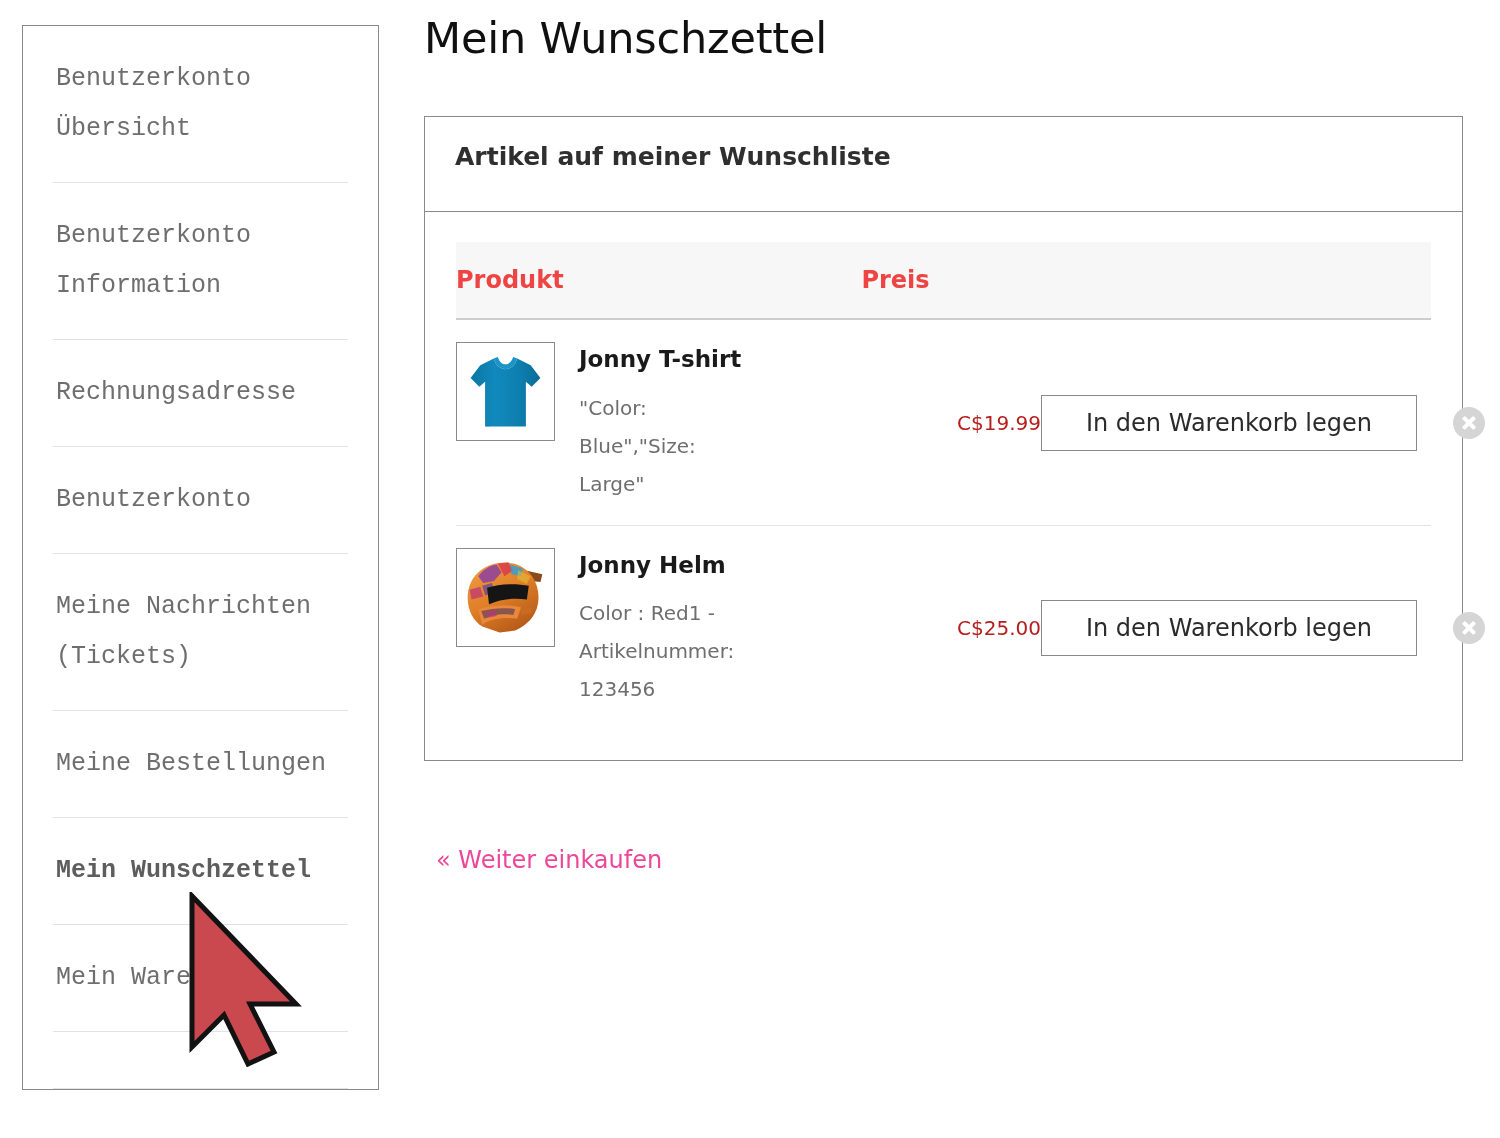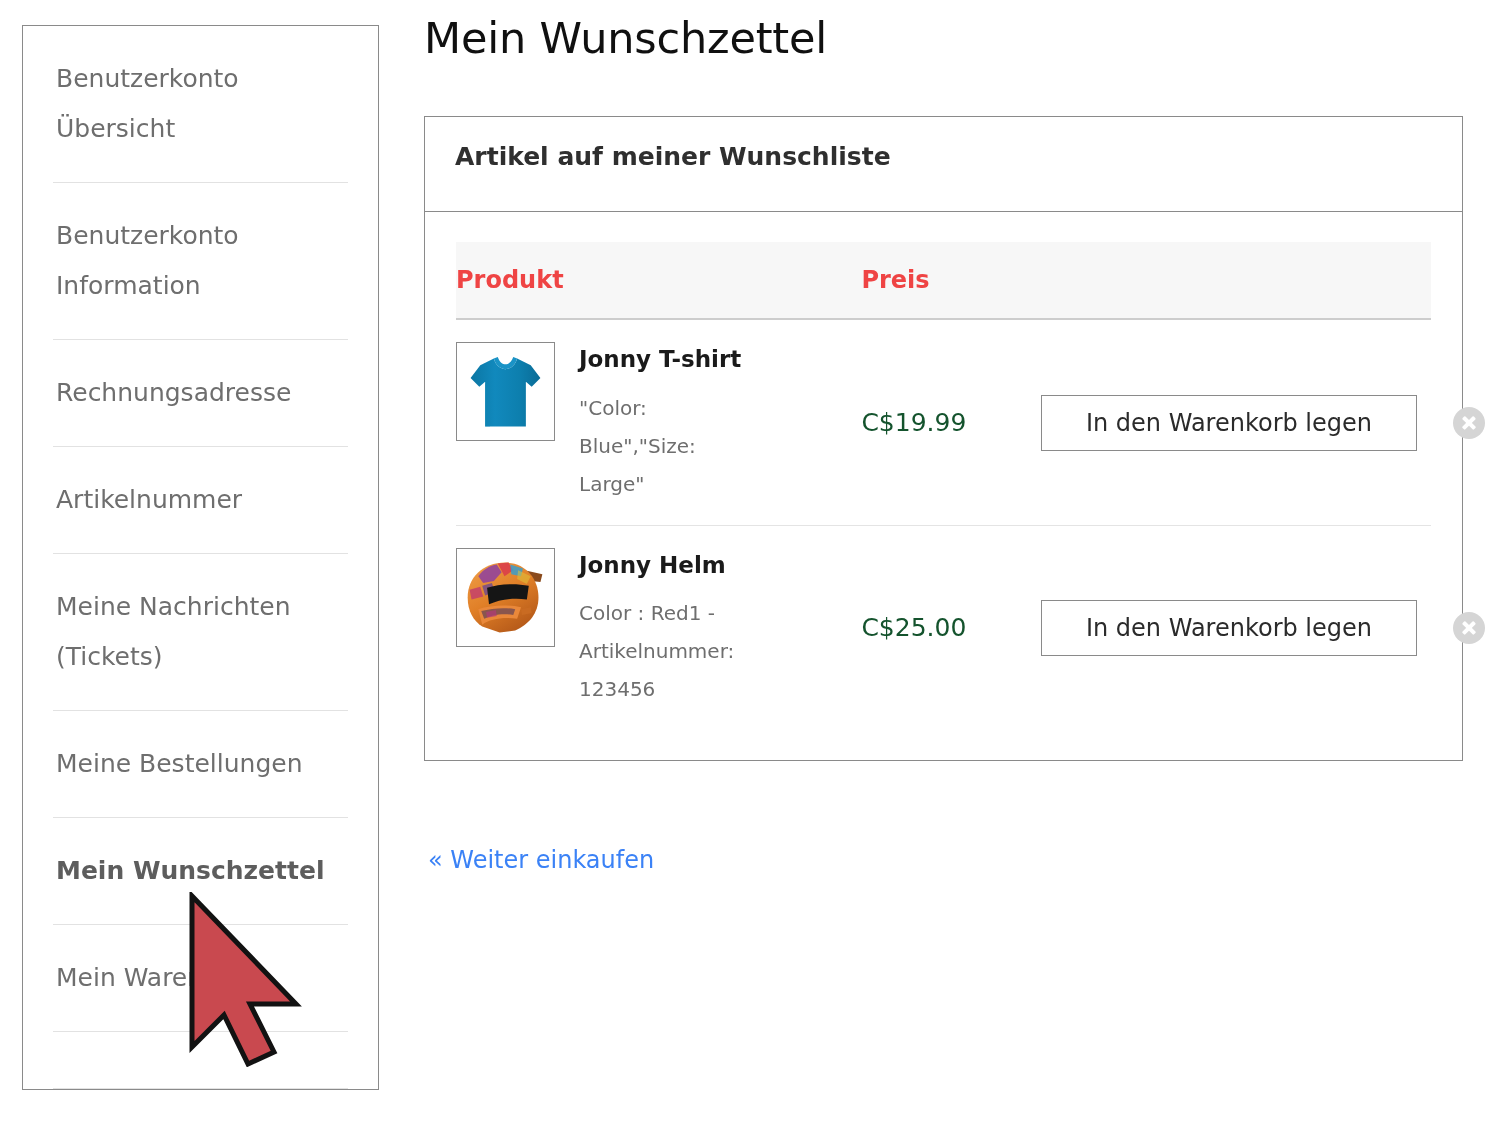--- a/index.html
+++ b/index.html
@@ -47,20 +47,21 @@
     box-sizing: border-box;
   }
   .nav-item {
     font-size: 25px;
     line-height: 50px;
     color: #6e6e6e;
     border-bottom: 1px solid #e2e2e2;
     padding: 28px 0 28px 3px;
     cursor: pointer;
     box-sizing: border-box;
+    font-family: Liberation Mono, monospace;
   }
   .nav-item:last-child {
     border-bottom: 1px solid #e2e2e2;
   }
   .nav-item.active {
     font-weight: bold;
     color: #5d5d5d;
   }
 
   
@@ -156,23 +157,24 @@
     line-height: 1.1;
     margin-bottom: 16px;
   }
   .product-opts {
     font-size: 20px;
     color: #6e6e6e;
     line-height: 38px;
     max-width: 145px;
   }
   .cell-price {
-    font-size: 25px;
-    color: #14532d;
+    font-size: 20px;
+    color: #b91c1c;
     white-space: nowrap;
+    text-align: right;
   }
   .cell-action { }
   .btn-cart {
     display: inline-block;
     border: 1px solid #8a8a8a;
     background: #fff;
     font-family: inherit;
     font-size: 24px;
     color: #2b2b2b;
     padding: 12px 12px;
@@ -209,24 +211,24 @@
   .remove-icon::after  { transform: translate(-50%,-50%) rotate(-45deg); }
 
   
   .actions {
     position: relative;
     margin-top: 72px;
     height: 70px;
   }
   .link-continue {
     position: absolute;
-    left: 4px;
+    left: 12px;
     top: 13px;
     font-size: 24px;
-    color: #3b82f6;
+    color: #ec4899;
     text-decoration: none;
     cursor: pointer;
   }
   .btn-addall {
     position: absolute;
     right: 14px;
     top: 0;
     border: 1px solid #8a8a8a;
     background: #fff;
     font-family: inherit;
@@ -257,21 +259,21 @@
     <div class="nav-item">
       <span>Benutzerkonto Übersicht</span>
     </div>
     <div class="nav-item">
       <span>Benutzerkonto Information</span>
     </div>
     <div class="nav-item">
       <span>Rechnungsadresse</span>
     </div>
     <div class="nav-item">
-      <span>Artikelnummer</span>
+      <span>Benutzerkonto</span>
     </div>
     <div class="nav-item">
       <span>Meine Nachrichten (Tickets)</span>
     </div>
     <div class="nav-item">
       <span>Meine Bestellungen</span>
     </div>
     <div class="nav-item active">
       <span>Mein Wunschzettel</span>
     </div>

